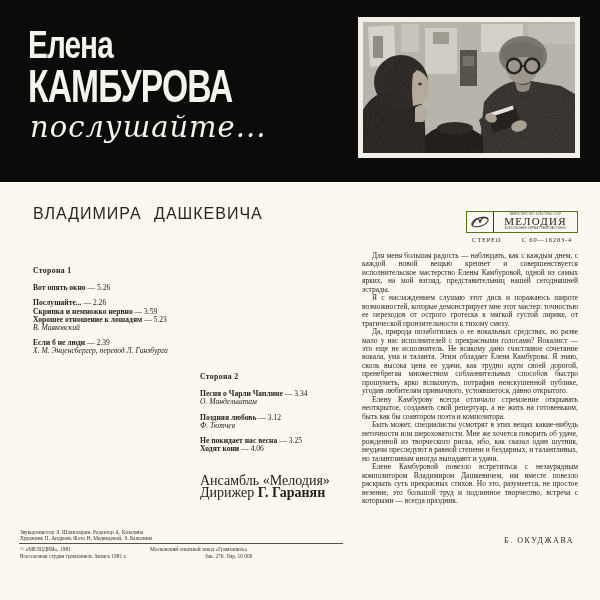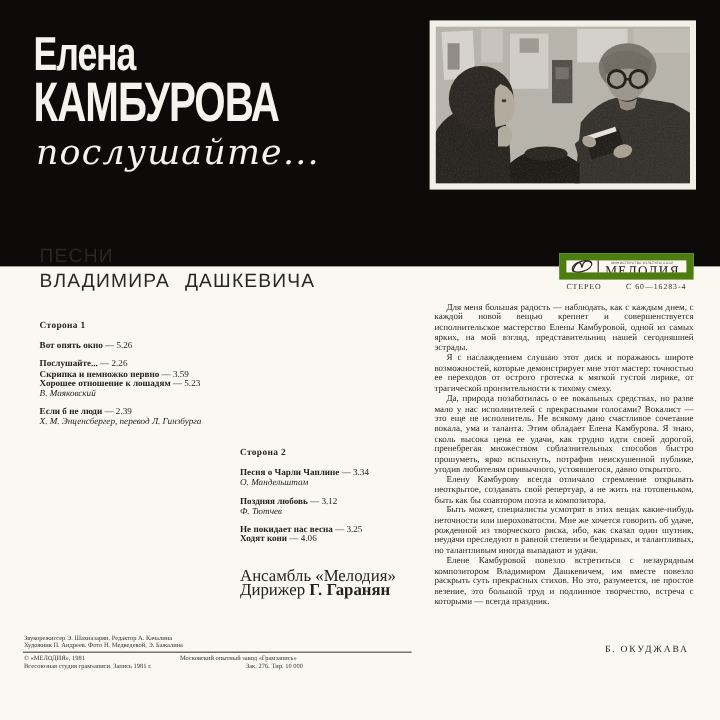--- a/index.html
+++ b/index.html
@@ -2,21 +2,21 @@
 <html><head>
 <meta charset="utf-8">
 <style>
   html,body{margin:0;padding:0;background:#888;}
   .sleeve{
     position:relative;width:600px;height:600px;margin:0 auto;
     background:#fbf8f1;overflow:hidden;
     font-family:"Liberation Serif",serif;color:#26231f;
   }
   
-  .top-band{position:absolute;left:0;top:0;width:600px;height:222px;background:#0d0b09;}
+  .top-band{position:absolute;left:0;top:0;width:600px;height:182px;background:#0d0b09;}
   .artist{position:absolute;left:28px;top:18px;color:#f5f3ee;}
   .artist-l1{
     position:absolute;left:0;top:4px;
     font-family:"Liberation Sans",sans-serif;font-weight:bold;font-size:33px;
     letter-spacing:-1px;transform:scale(.90,1.20);transform-origin:0 0;white-space:nowrap;
   }
   .artist-l2{
     position:absolute;left:0;top:42px;
     font-family:"Liberation Sans",sans-serif;font-weight:bold;font-size:40px;
     letter-spacing:-1px;transform:scale(.84,1.16);transform-origin:0 0;white-space:nowrap;
@@ -27,21 +27,21 @@
     font-size:29px;letter-spacing:1px;white-space:nowrap;
   }
   .photo-frame{
     position:absolute;left:358px;top:17px;width:222px;height:141px;
     background:#f2efe8;box-sizing:border-box;padding:5px;
   }
   .photo-frame svg{display:block;width:100%;height:100%;}
   
   .logo-box{
     position:absolute;left:466px;top:211px;width:112px;height:22px;
-    border:6px solid #4d7c0f;box-sizing:border-box;display:flex;background:#fbf8f1;
+    border:1px solid #4d7c0f;box-sizing:border-box;display:flex;background:#fbf8f1;
   }
   .logo-glyph{width:26px;border-right:1px solid #3a3731;display:flex;align-items:center;justify-content:center;}
   .logo-texts{flex:1;text-align:center;overflow:hidden;padding-top:1px;}
   .logo-tiny{font-family:"Liberation Sans",sans-serif;font-size:2.6px;letter-spacing:.3px;color:#3a3731;white-space:nowrap;}
   .logo-brand{font-family:"Liberation Serif",serif;font-size:11px;line-height:11px;letter-spacing:1.2px;color:#23201b;white-space:nowrap;}
   .stereo-row{
     position:absolute;left:466px;top:236px;width:112px;display:flex;justify-content:space-between;
     font-size:6.5px;letter-spacing:.8px;color:#33302a;padding:0 6px;box-sizing:border-box;
   }
   
@@ -158,21 +158,20 @@
       <div class="logo-brand">МЕЛОДИЯ</div>
       <div class="logo-tiny">ВСЕСОЮЗНАЯ ФИРМА ГРАМПЛАСТИНОК</div>
     </div>
   </div>
   <div class="stereo-row">
     <span>СТЕРЕО</span>
     <span>С 60—16283-4</span>
   </div>
 
   <div class="album-title">
-    <div>ПЕСНИ</div>
     <div>ВЛАДИМИРА ДАШКЕВИЧА</div>
   </div>
 
   <div class="side side1">
     <div class="side-heading">Сторона 1</div>
     <div class="tgroup">
       <div class="track"><span>Вот опять окно</span><span class="dur">5.26</span></div>
     </div>
     <div class="tgroup">
       <div class="track"><span>Послушайте...</span><span class="dur">2.26</span></div>

